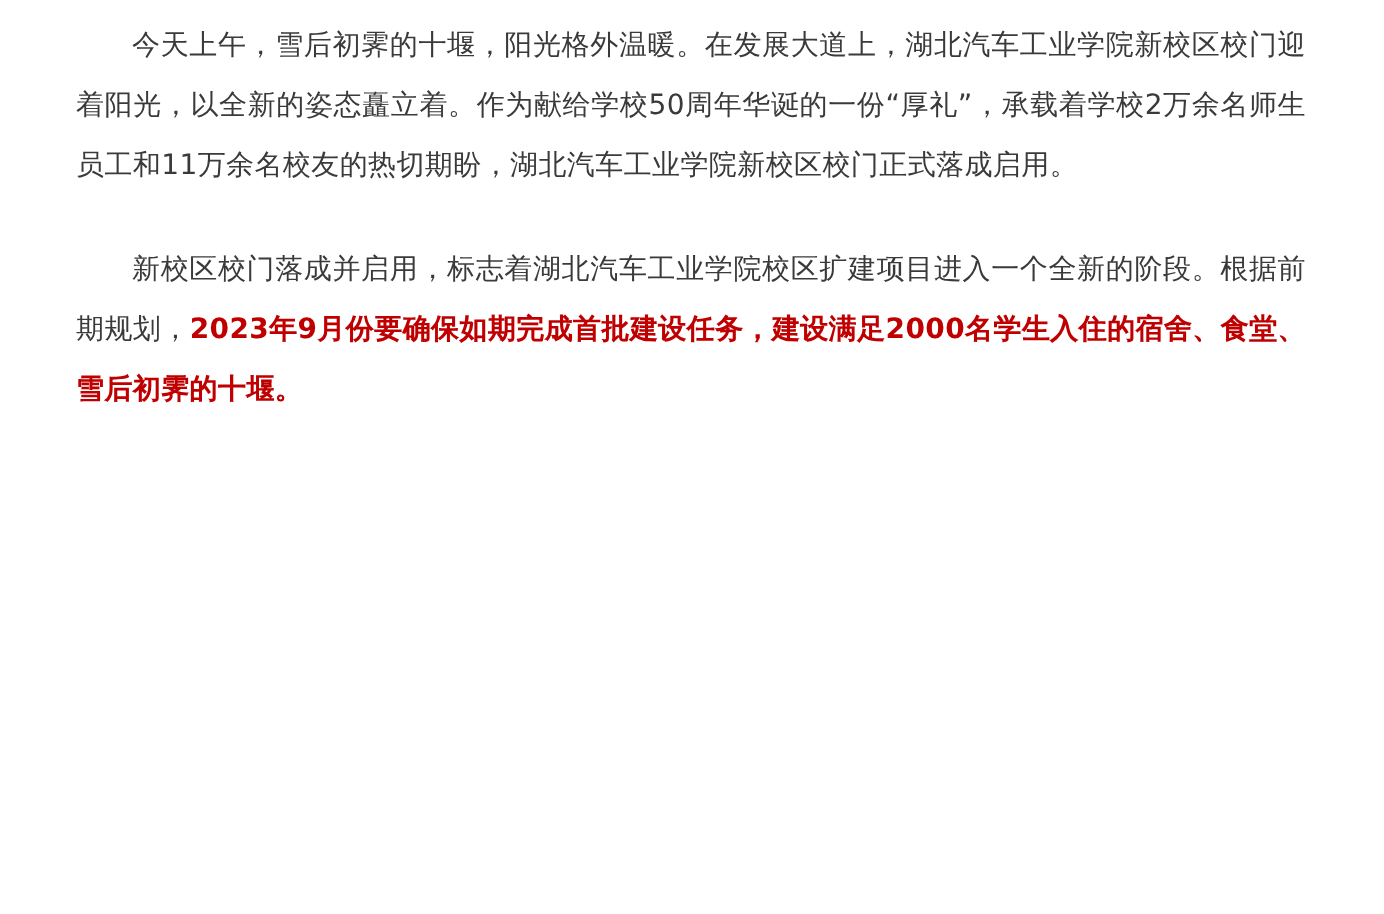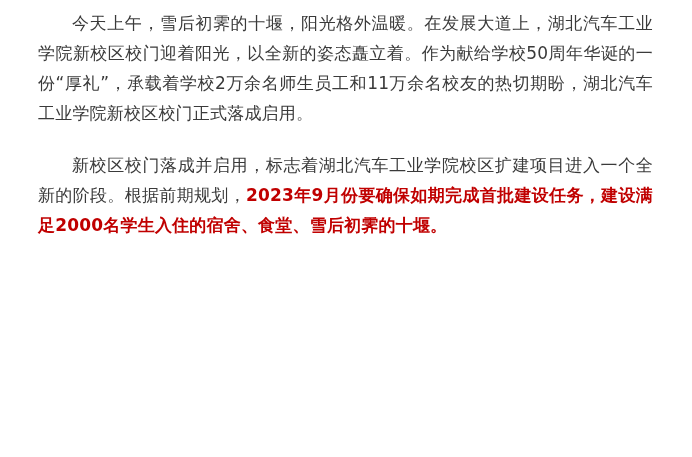--- a/index.html
+++ b/index.html
@@ -16,21 +16,21 @@
   .page {
     width: 692px;
     height: 457px;
     box-sizing: border-box;
     padding: 8px 24px 8px 38px;
     background: #ffffff;
     position: relative;
   }
   .para {
     margin: 0 15px 22px 0;
-    font-size: 17px;
+    font-size: 14px;
     line-height: 30px;
     color: #3a3a3a;
     text-align: justify;
     text-justify: inter-ideograph;
     letter-spacing: 0.2px;
     text-indent: 2em;
   }
   .para:last-child {
     margin-bottom: 0;
   }

